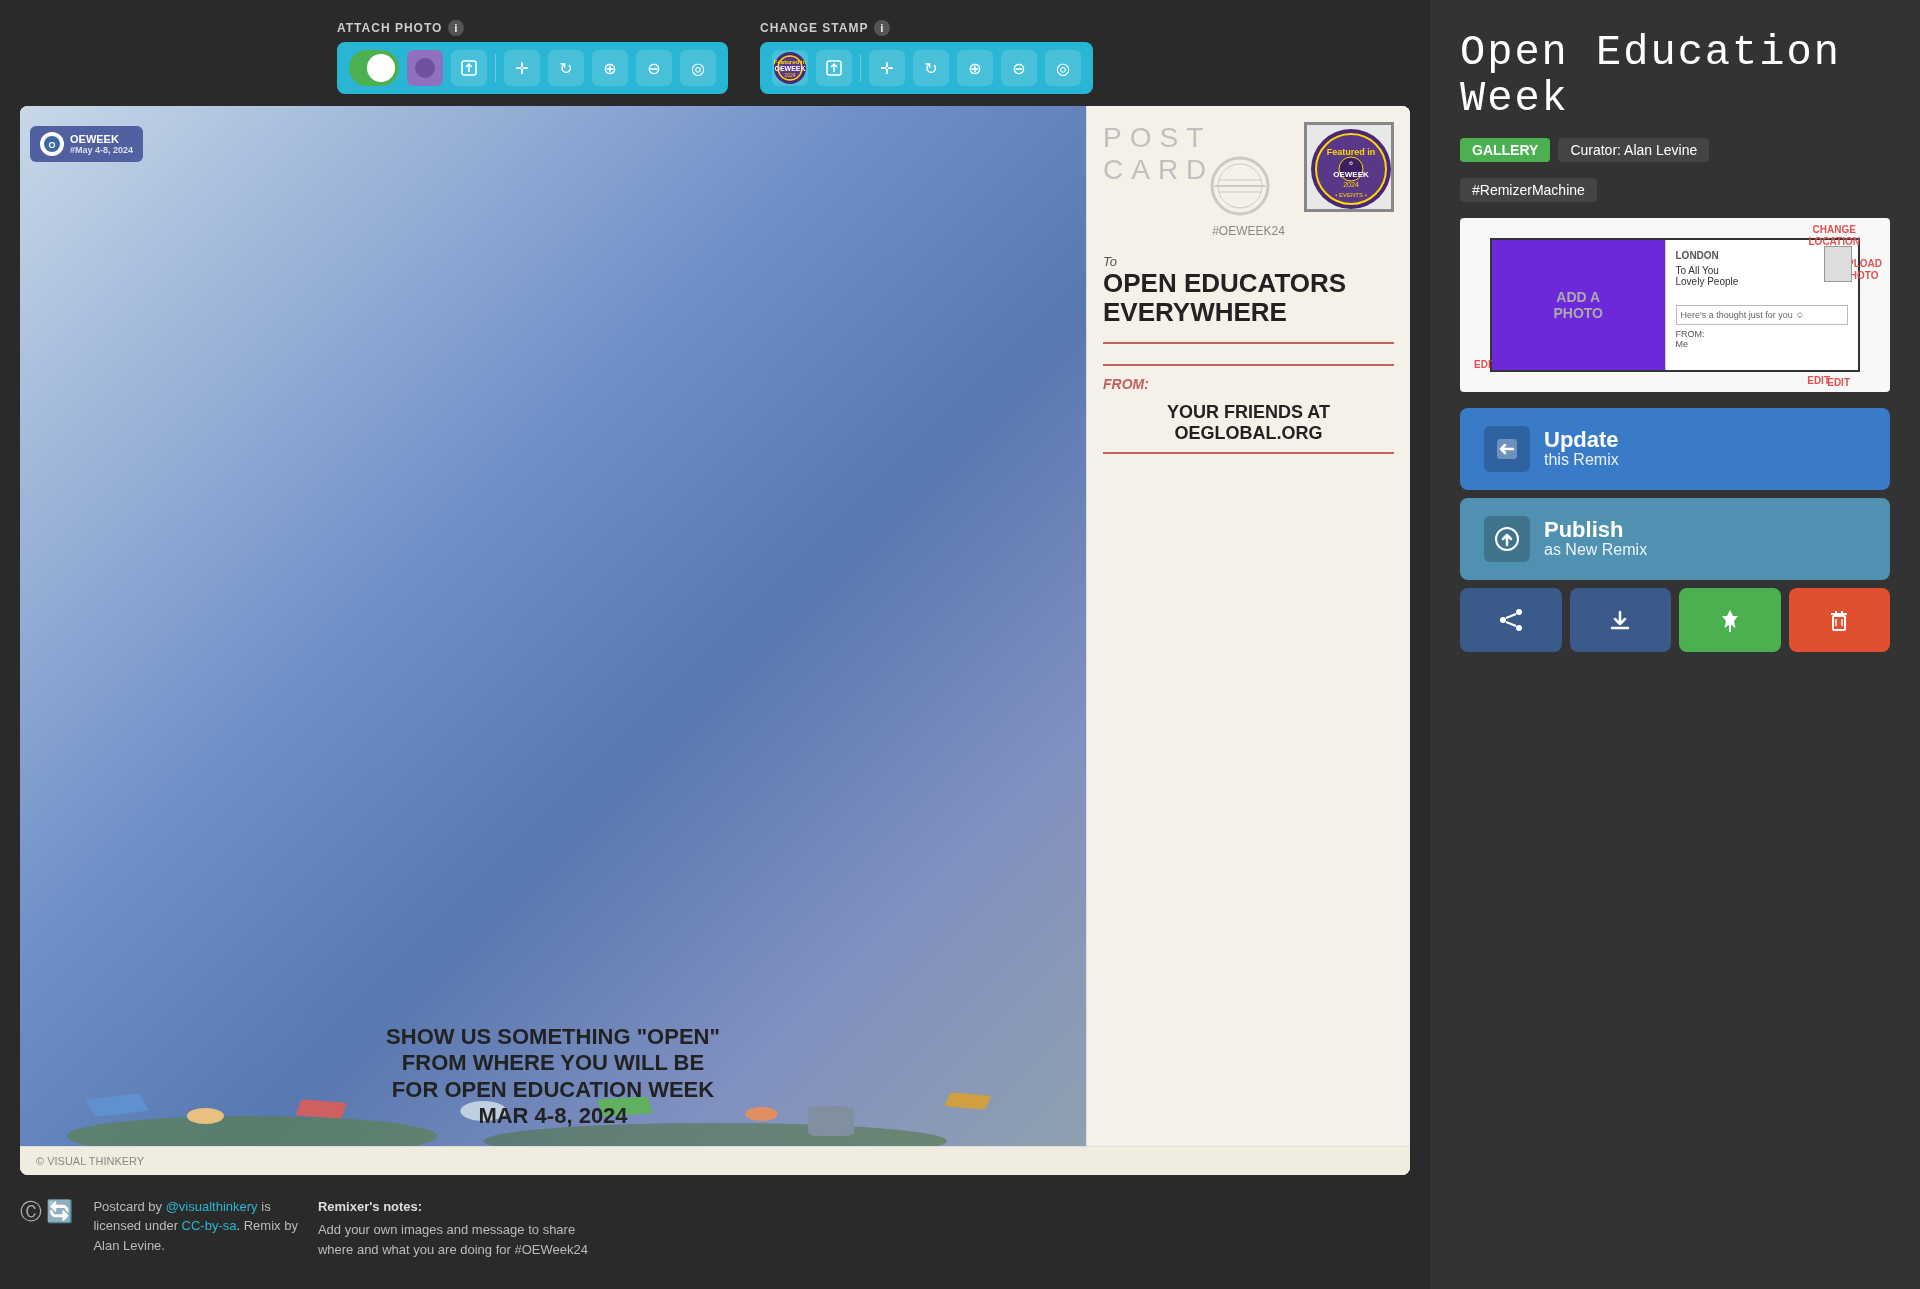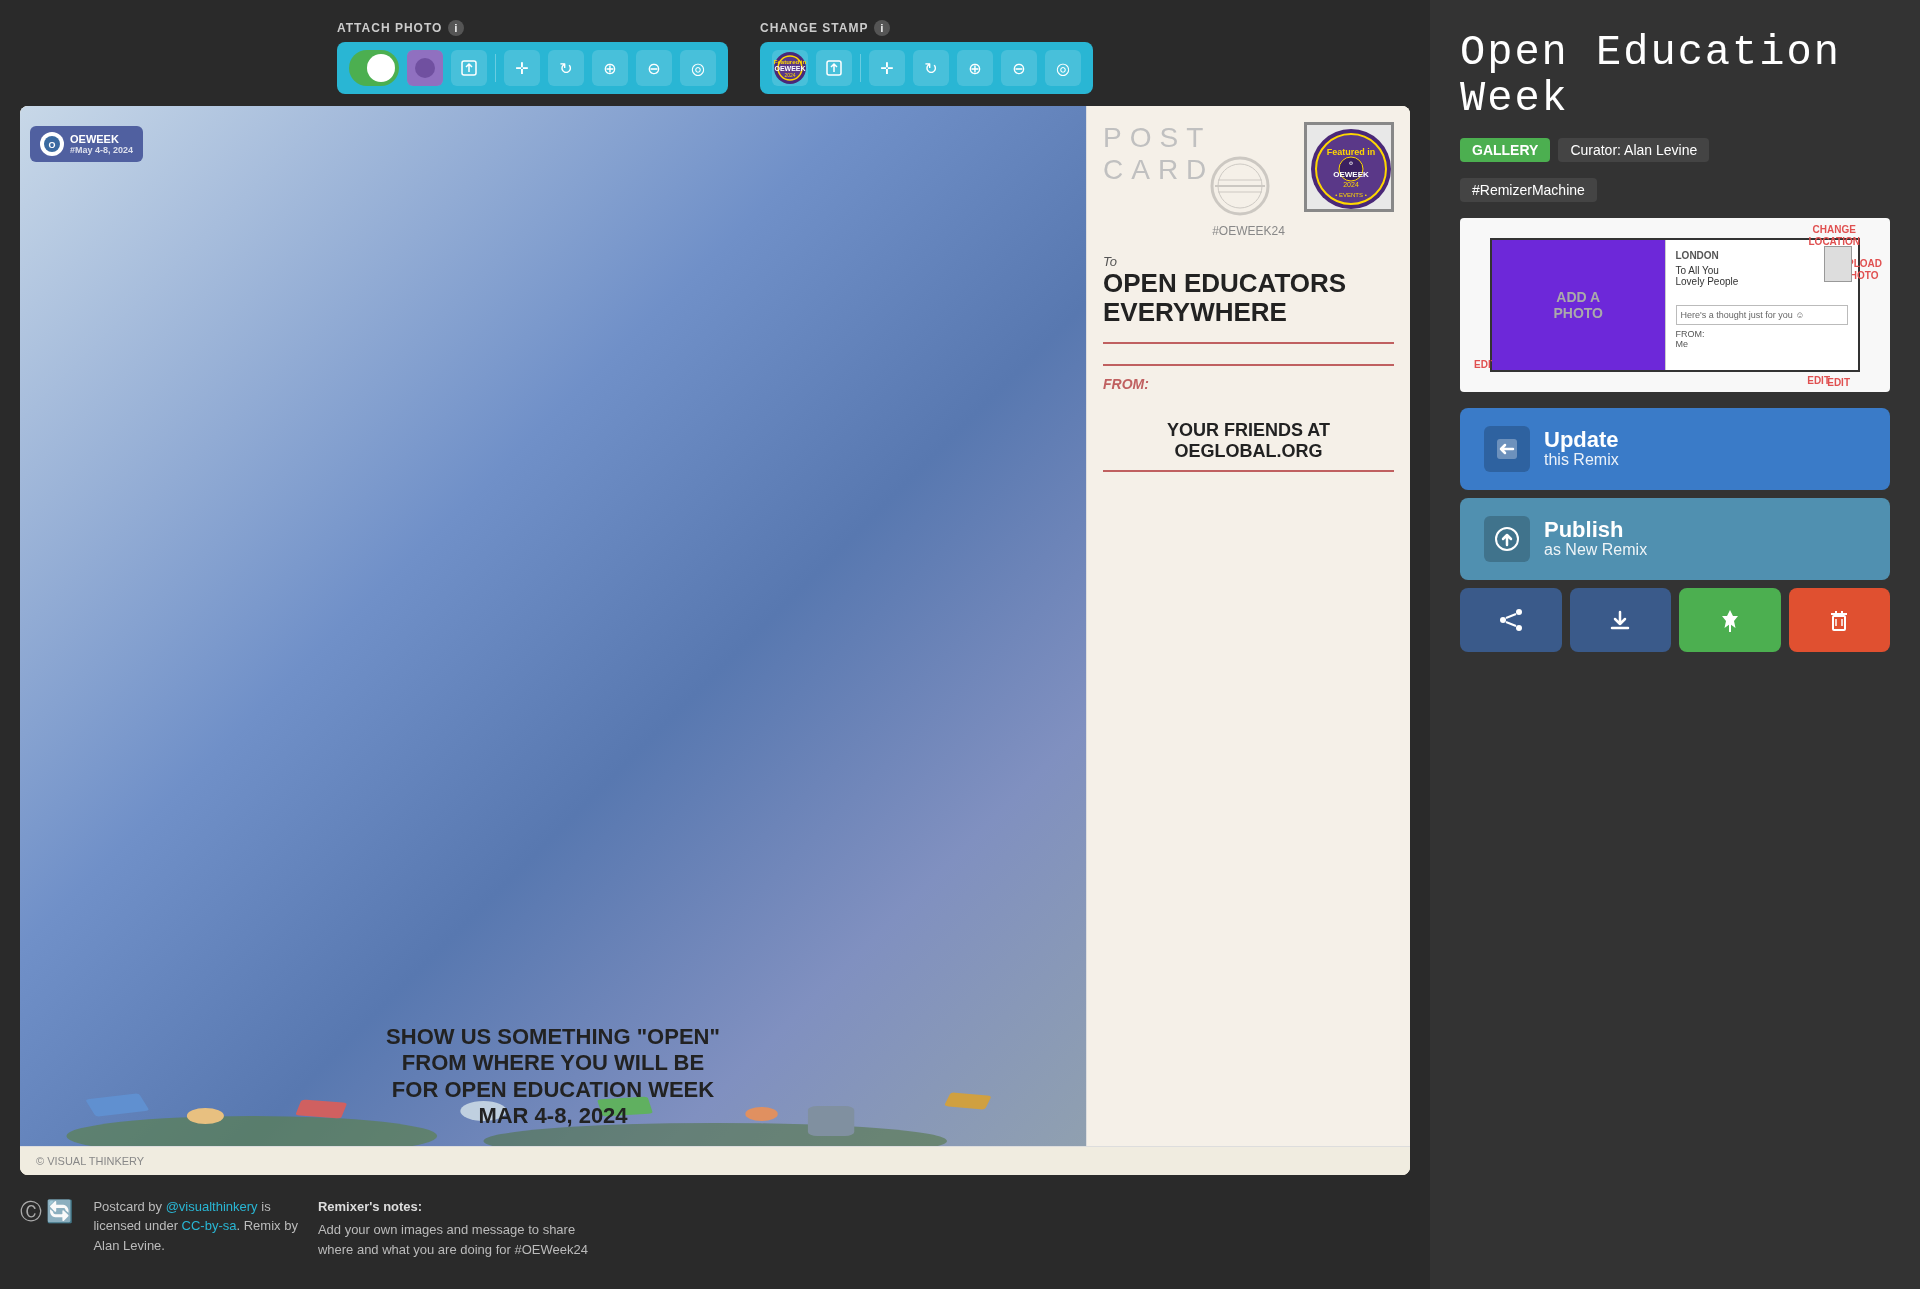--- a/index.html
+++ b/index.html
@@ -218,21 +218,21 @@
       font-style: italic;
       font-weight: bold;
     }
     .from-text {
       font-family: 'Arial Black', sans-serif;
       font-weight: 900;
       font-size: 18px;
       color: #222;
       text-transform: uppercase;
       text-align: center;
-      margin-top: 28px;
+      margin-top: 10px;
       border-bottom: 2px solid #c06060;
       padding-bottom: 8px;
     }
 
     
     .postcard-bottom {
       padding: 8px 16px;
       display: flex;
       align-items: center;
       gap: 8px;

